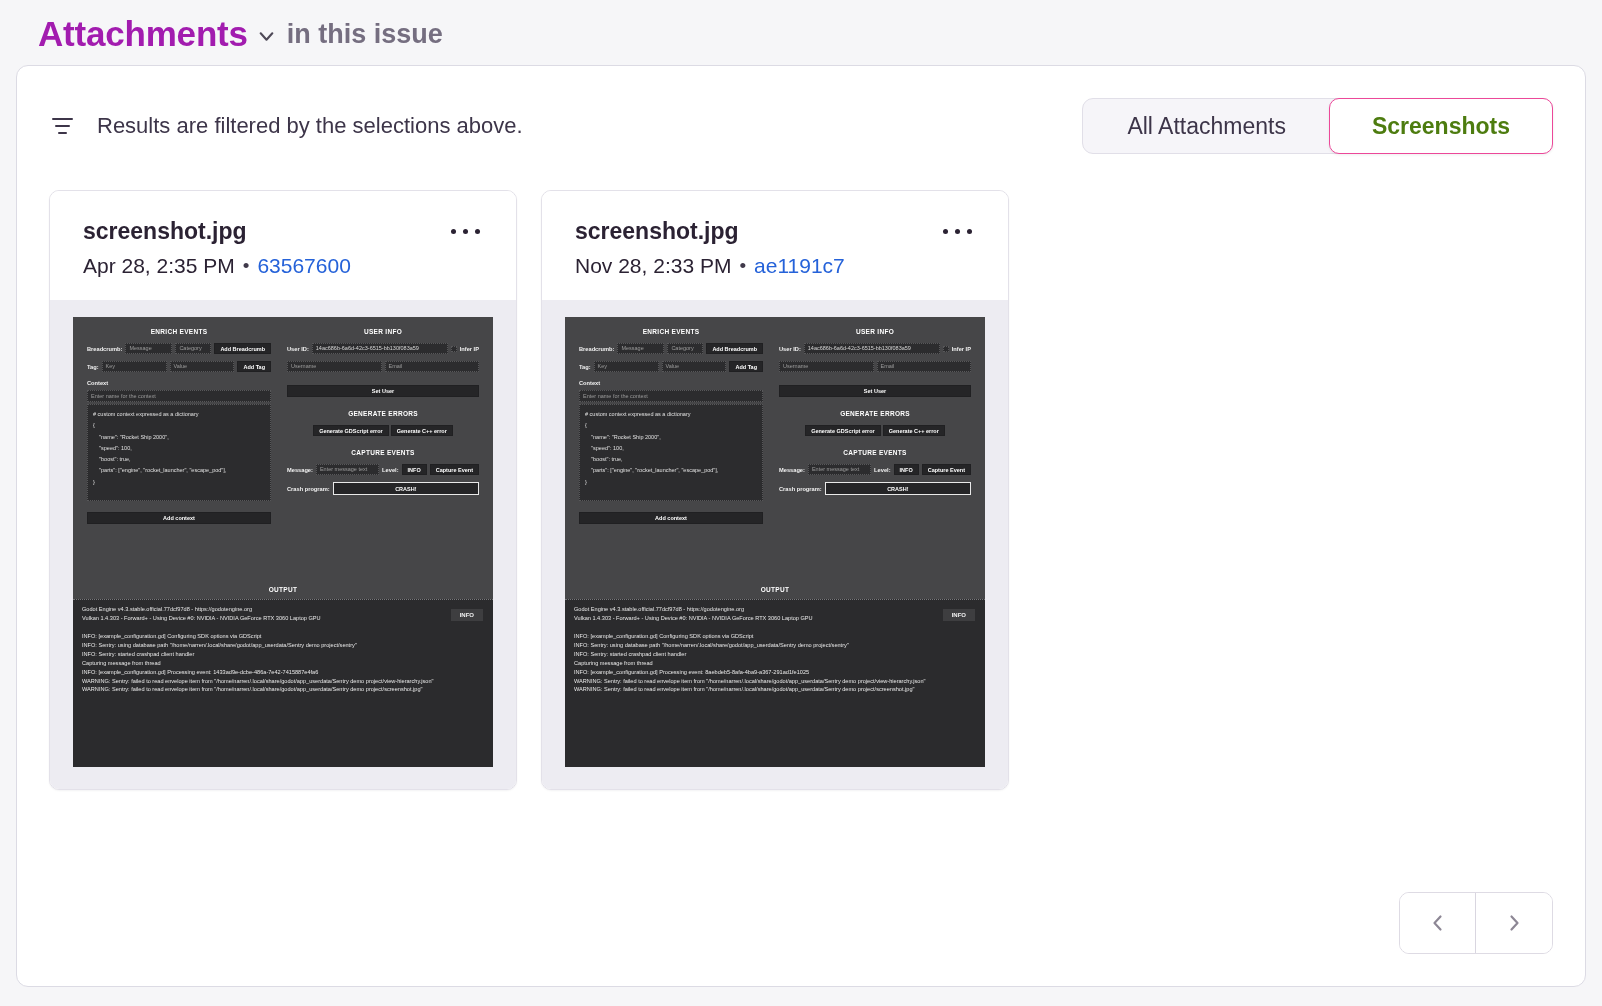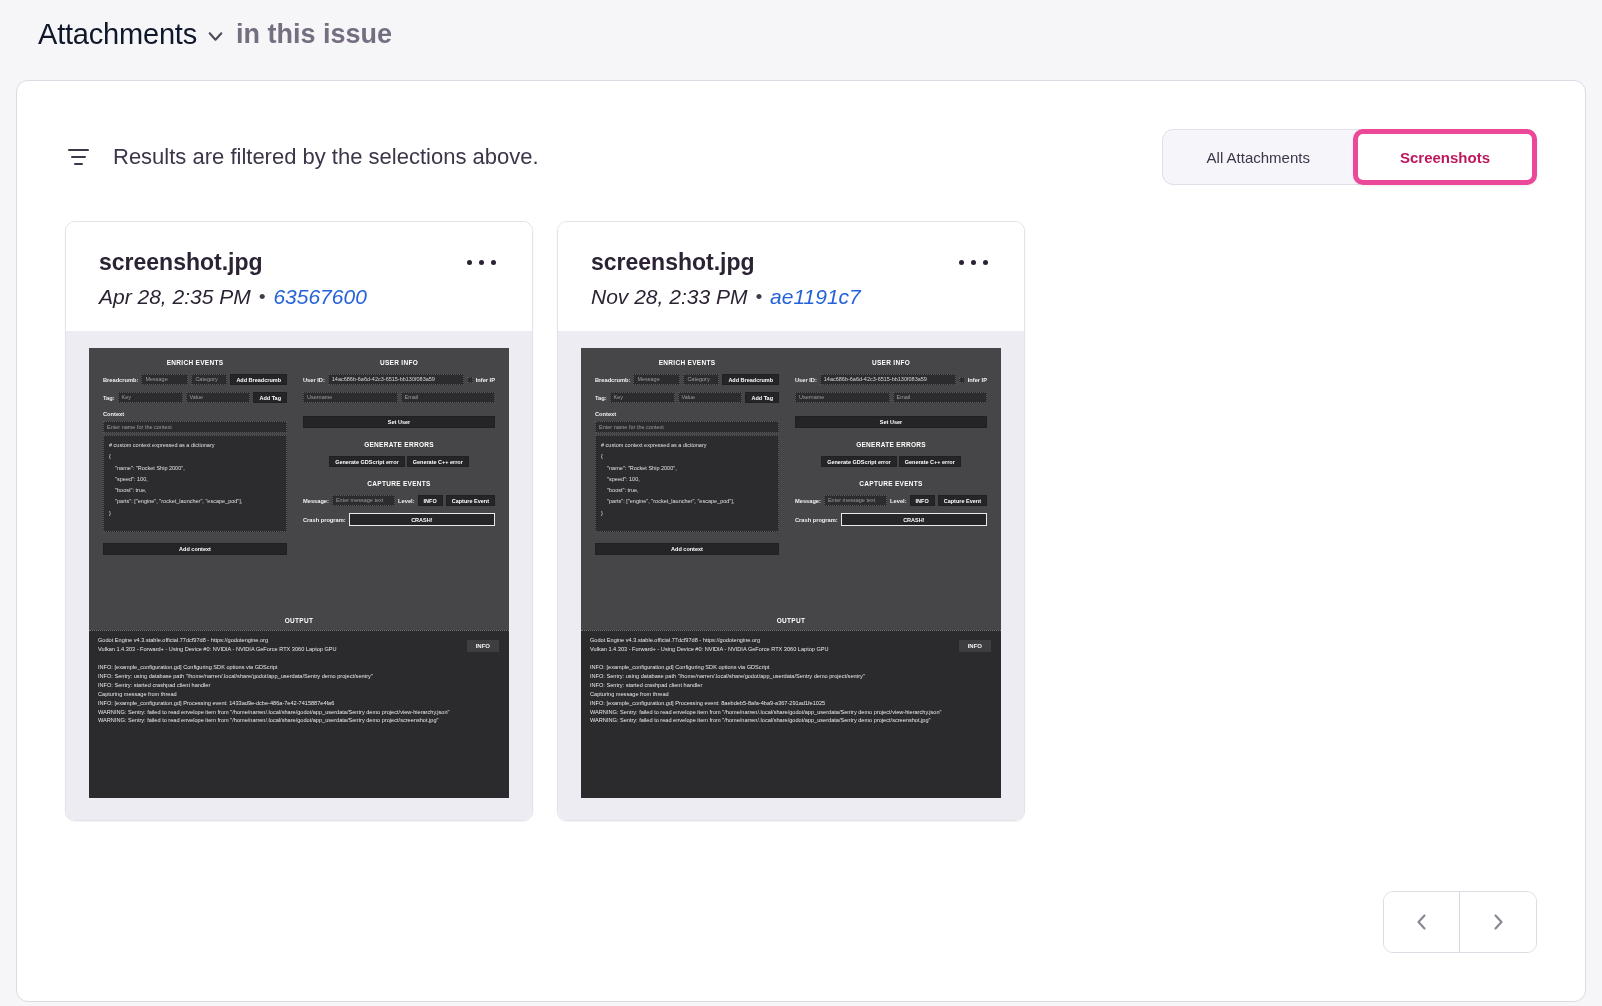--- a/index.html
+++ b/index.html
@@ -7,53 +7,53 @@
   body {
     width:1602px; height:1006px; overflow:hidden;
     background:#f6f6f8;
     font-family:"Liberation Sans", sans-serif;
     color:#2b2233;
   }
 
   
   .page-header { display:flex; align-items:center; gap:11px; padding:16px 0 0 38px; height:52px; }
   .title-dropdown { display:flex; align-items:center; gap:9px; background:none; border:none; padding:0; cursor:pointer; font-family:inherit; }
-  .page-title { font-size:29px; font-weight:normal; color:#0f172a; letter-spacing:-0.2px; }
+  .page-title { font-size:35px; font-weight:bold; color:#a21caf; letter-spacing:-0.2px; }
   .chev-down { width:19px; height:19px; margin-top:4px; }
   .page-subtitle { font-size:27px; font-weight:600; color:#756e80; }
 
   
   .panel {
-    margin:28px 16px 0; height:922px;
+    margin:13px 16px 0; height:922px;
     background:#ffffff; border:1px solid #dcdbe4; border-radius:12px;
-    padding:48px; display:flex; flex-direction:column;
+    padding:32px; display:flex; flex-direction:column;
   }
 
   
   .toolbar { display:flex; align-items:center; flex:none; }
   .filter-icon { display:flex; flex-direction:column; align-items:center; gap:4.5px; width:26px; margin-right:22px; }
   .filter-icon i { display:block; height:2.6px; background:#3d3549; border-radius:2px; }
   .filter-icon i:nth-child(1){ width:21px; }
   .filter-icon i:nth-child(2){ width:15px; }
   .filter-icon i:nth-child(3){ width:9px; }
   .filter-note { font-size:22px; color:#3d3549; }
 
   .segmented { margin-left:auto; display:flex; align-items:stretch; background:#f6f5f9; border:1px solid #e1dfe8; border-radius:11px; height:56px; }
-  .segment { border:none; background:transparent; padding:0 44px; font-family:inherit; font-size:15px; color:#3d3549; cursor:pointer; border-radius:10px; white-space:nowrap; }
-  .segment.active { background:#fff; border:5px solid #ec4899; font-weight:bold; color:#be185d; margin:-1px; padding:0 42px; box-shadow:0 1px 3px rgba(24,18,31,.07); }
+  .segment { border:none; background:transparent; padding:0 44px; font-family:inherit; font-size:23px; color:#3d3549; cursor:pointer; border-radius:10px; white-space:nowrap; }
+  .segment.active { background:#fff; border:1px solid #ec4899; font-weight:bold; color:#4d7c0f; margin:-1px; padding:0 42px; box-shadow:0 1px 3px rgba(24,18,31,.07); }
 
   
   .cards { display:flex; gap:24px; margin-top:36px; flex:none; }
   .card { width:468px; background:#fff; border:1px solid #e3e1e9; border-radius:10px; overflow:hidden; box-shadow:0 1px 2px rgba(24,18,31,.05); }
   .card-head { padding:27px 33px 22px; background:#fff; }
   .card-title-row { display:flex; align-items:center; justify-content:space-between; }
   .card-title { font-size:23px; font-weight:bold; color:#2b2233; }
   .menu-btn { display:flex; gap:7px; background:none; border:none; padding:8px 3px; cursor:pointer; align-items:center; }
   .menu-btn i { width:5px; height:5px; border-radius:50%; background:#2b2233; }
-  .card-meta { margin-top:9px; font-size:21px; color:#2b2233; display:flex; align-items:center; gap:8px;font-style:italic; }
+  .card-meta { margin-top:9px; font-size:21px; color:#2b2233; display:flex; align-items:center; gap:8px; }
   .meta-sep { color:#40394a; font-size:19px; }
   .event-link { color:#2562d9; cursor:pointer; text-decoration:none; }
 
   .card-body { background:#edecf2; padding:17px 23px 22px; }
 
   
   .shot { width:420px; height:450px; background:#464648; display:flex; flex-direction:column; cursor:pointer; color:#e8e8e8; }
   .shot-form { display:flex; gap:16px; padding:8px 14px 0; flex:none; }
   .col-left { width:184px; flex:none; }
   .col-right { flex:1; min-width:0; }

